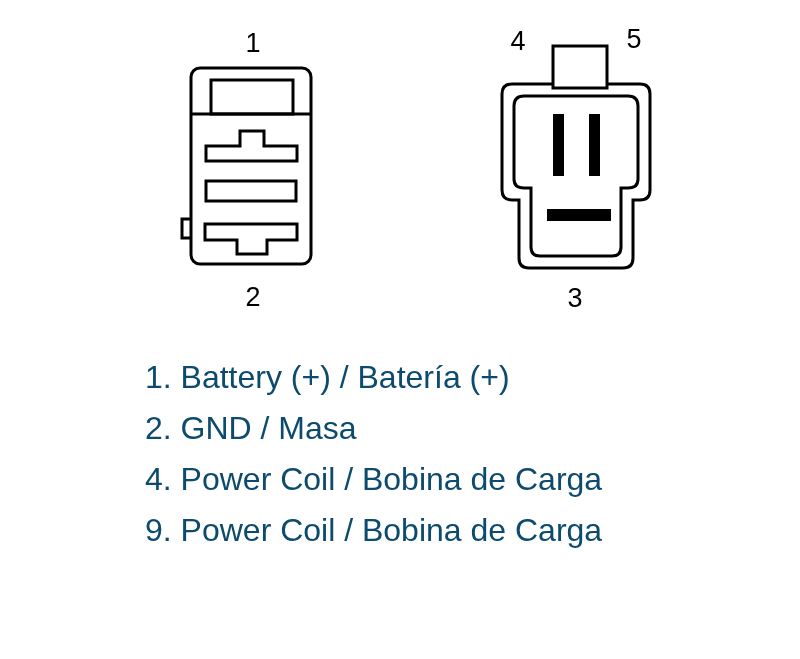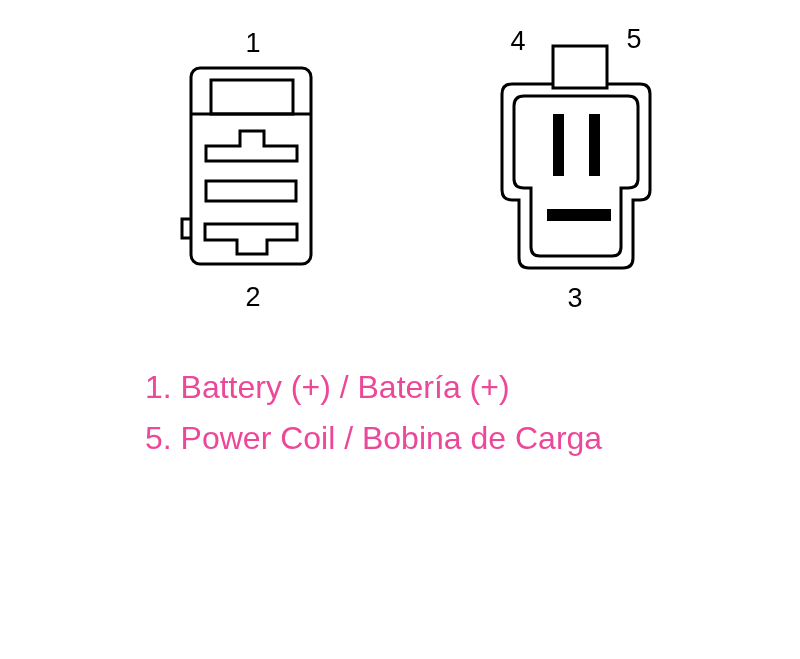--- a/index.html
+++ b/index.html
@@ -42,24 +42,24 @@
     position: absolute;
     width: 32px;
     text-align: center;
     font-size: 27px;
     line-height: 30px;
     color: #000000;
   }
   .legend {
     position: absolute;
     left: 145px;
-    top: 362px;
+    top: 352px;
     font-size: 32px;
     line-height: 51px;
-    color: #ec4899;
+    color: #0c4a6e;
     white-space: nowrap;
   }
 </style>
 </head>
 <body>
 
 <div id="page">
 
   <svg class="diagram" viewBox="0 0 800 659" xmlns="http://www.w3.org/2000/svg">
 
@@ -84,16 +84,18 @@
   </svg>
 
   <div class="pin-label" style="left:237px; top:28px;">1</div>
   <div class="pin-label" style="left:237px; top:282px;">2</div>
   <div class="pin-label" style="left:502px; top:26px;">4</div>
   <div class="pin-label" style="left:618px; top:24px;">5</div>
   <div class="pin-label" style="left:559px; top:283px;">3</div>
 
   <div class="legend">
     <div>1. Battery (+) / Batería (+)</div>
-    <div>5. Power Coil / Bobina de Carga</div>
+    <div>2. GND / Masa</div>
+    <div>4. Power Coil / Bobina de Carga</div>
+    <div>9. Power Coil / Bobina de Carga</div>
   </div>
 
 </div>
 
 </body></html>

